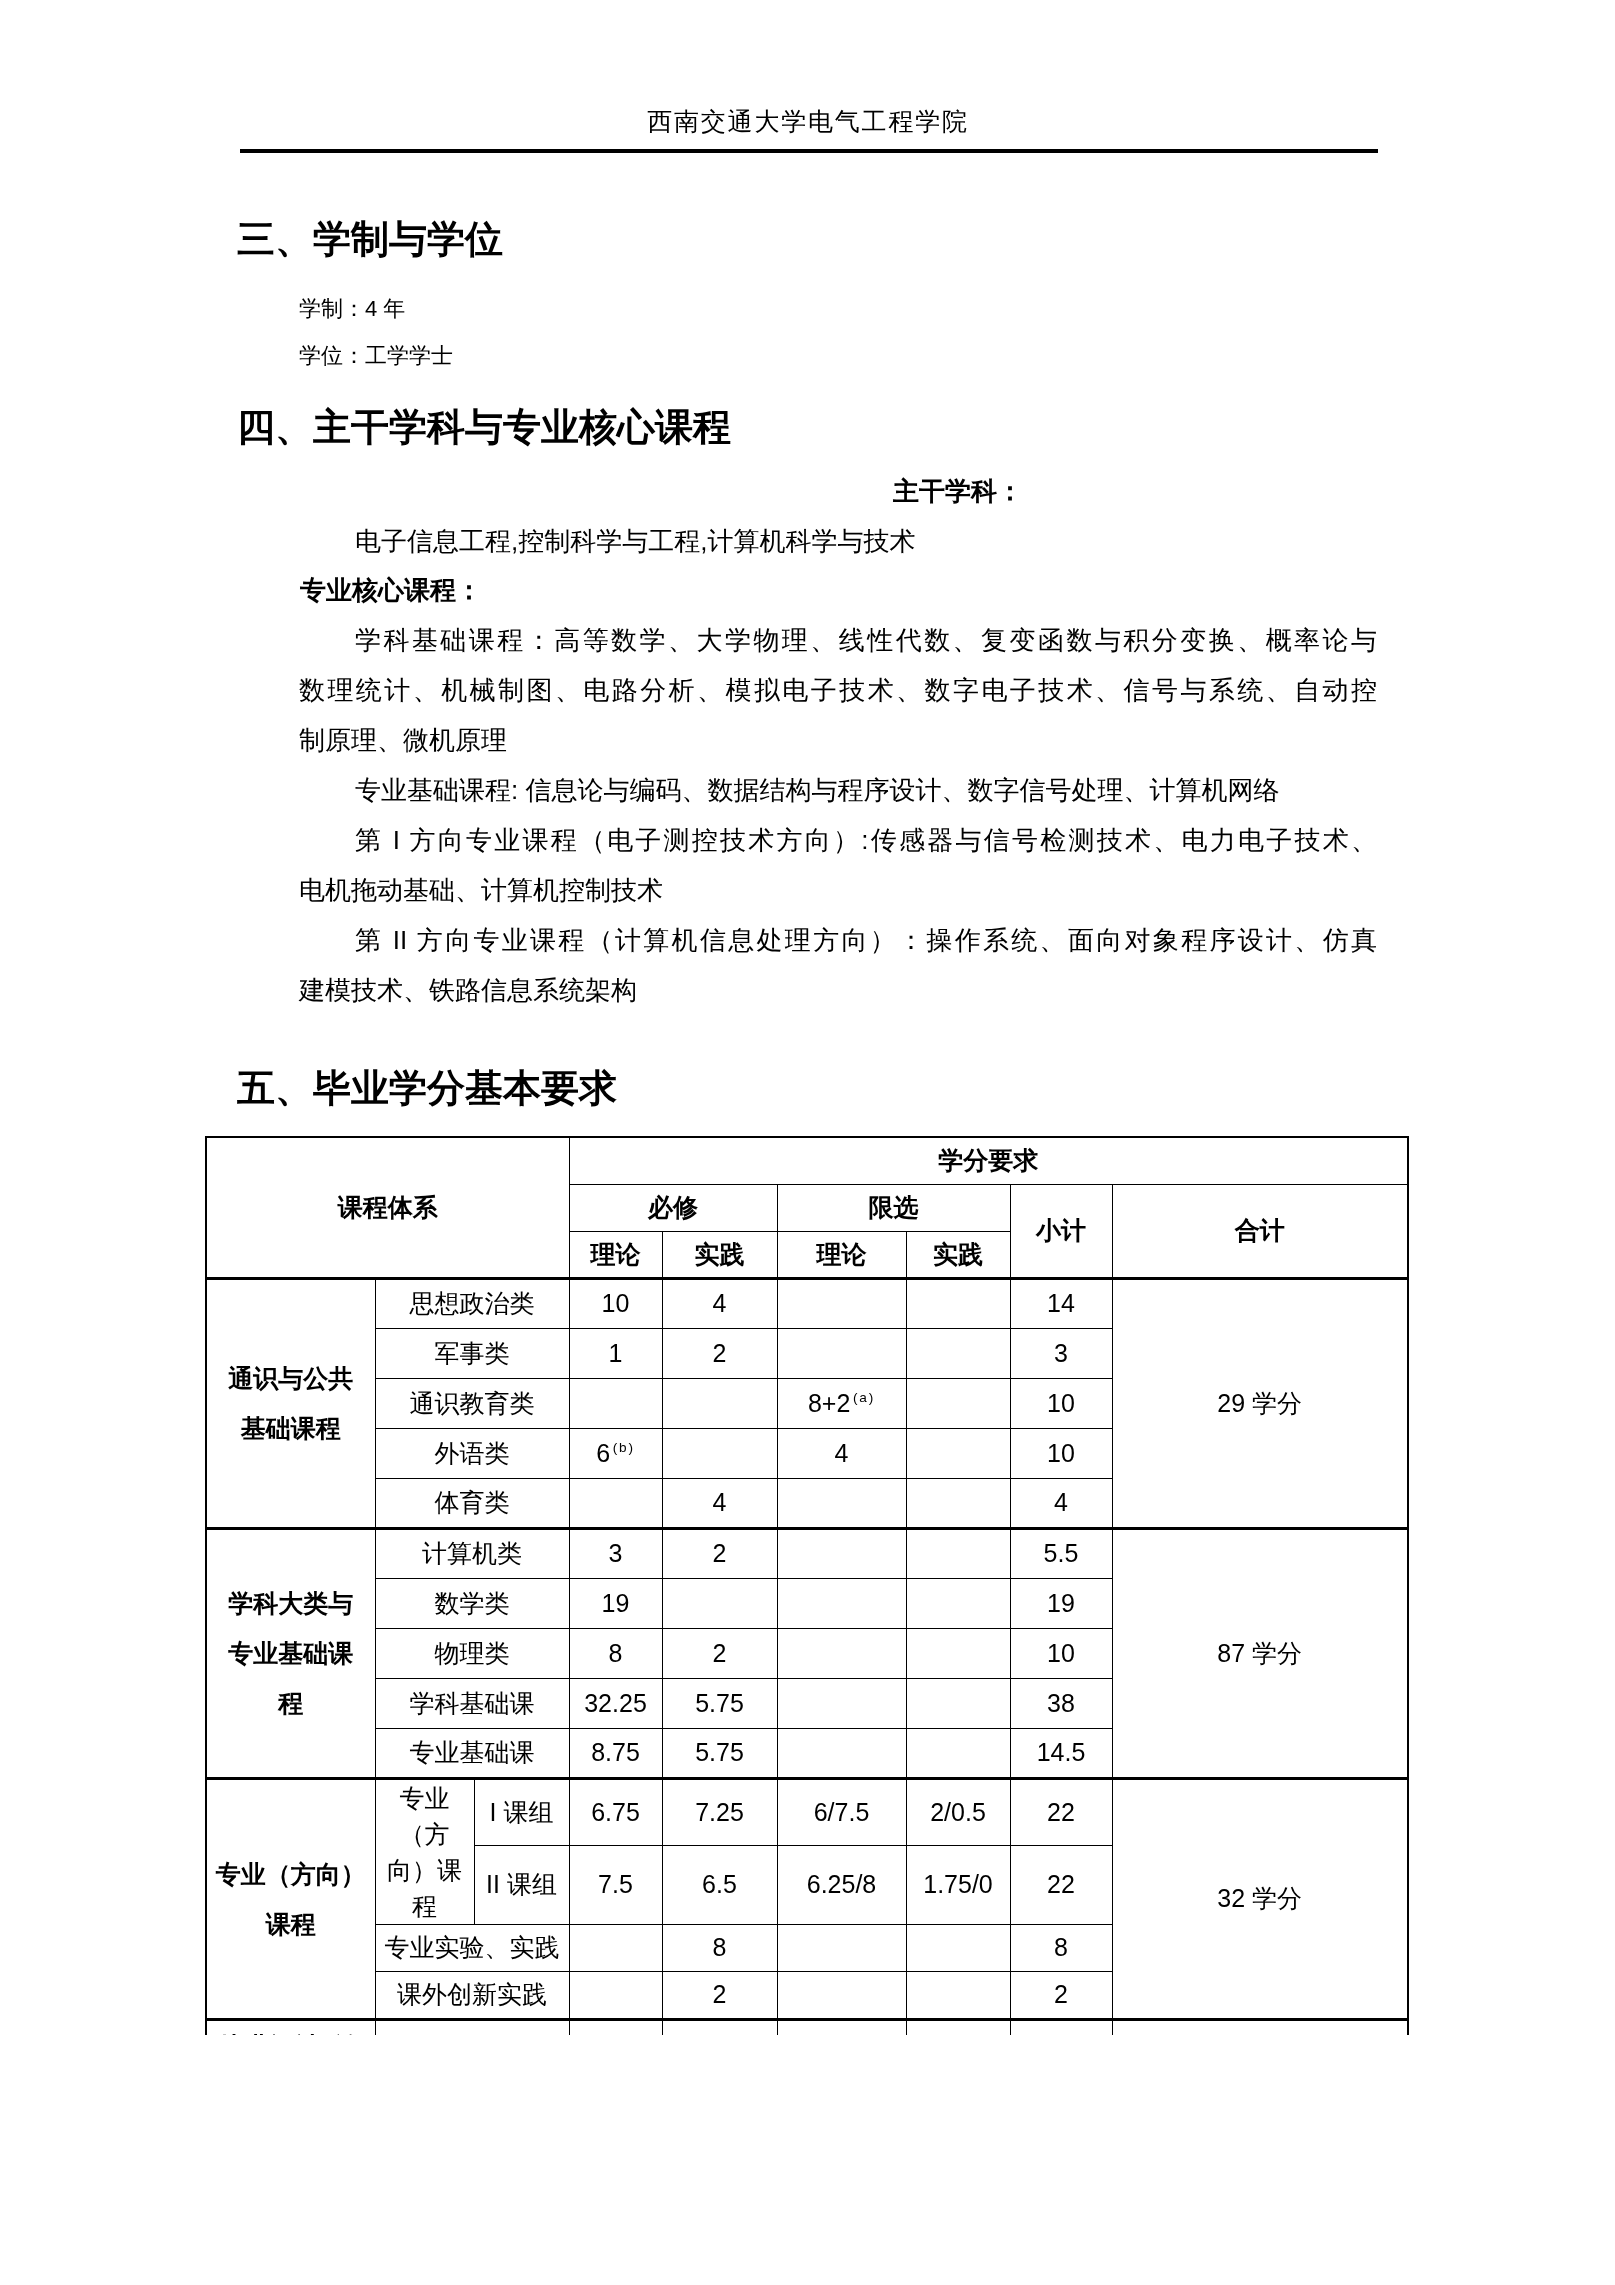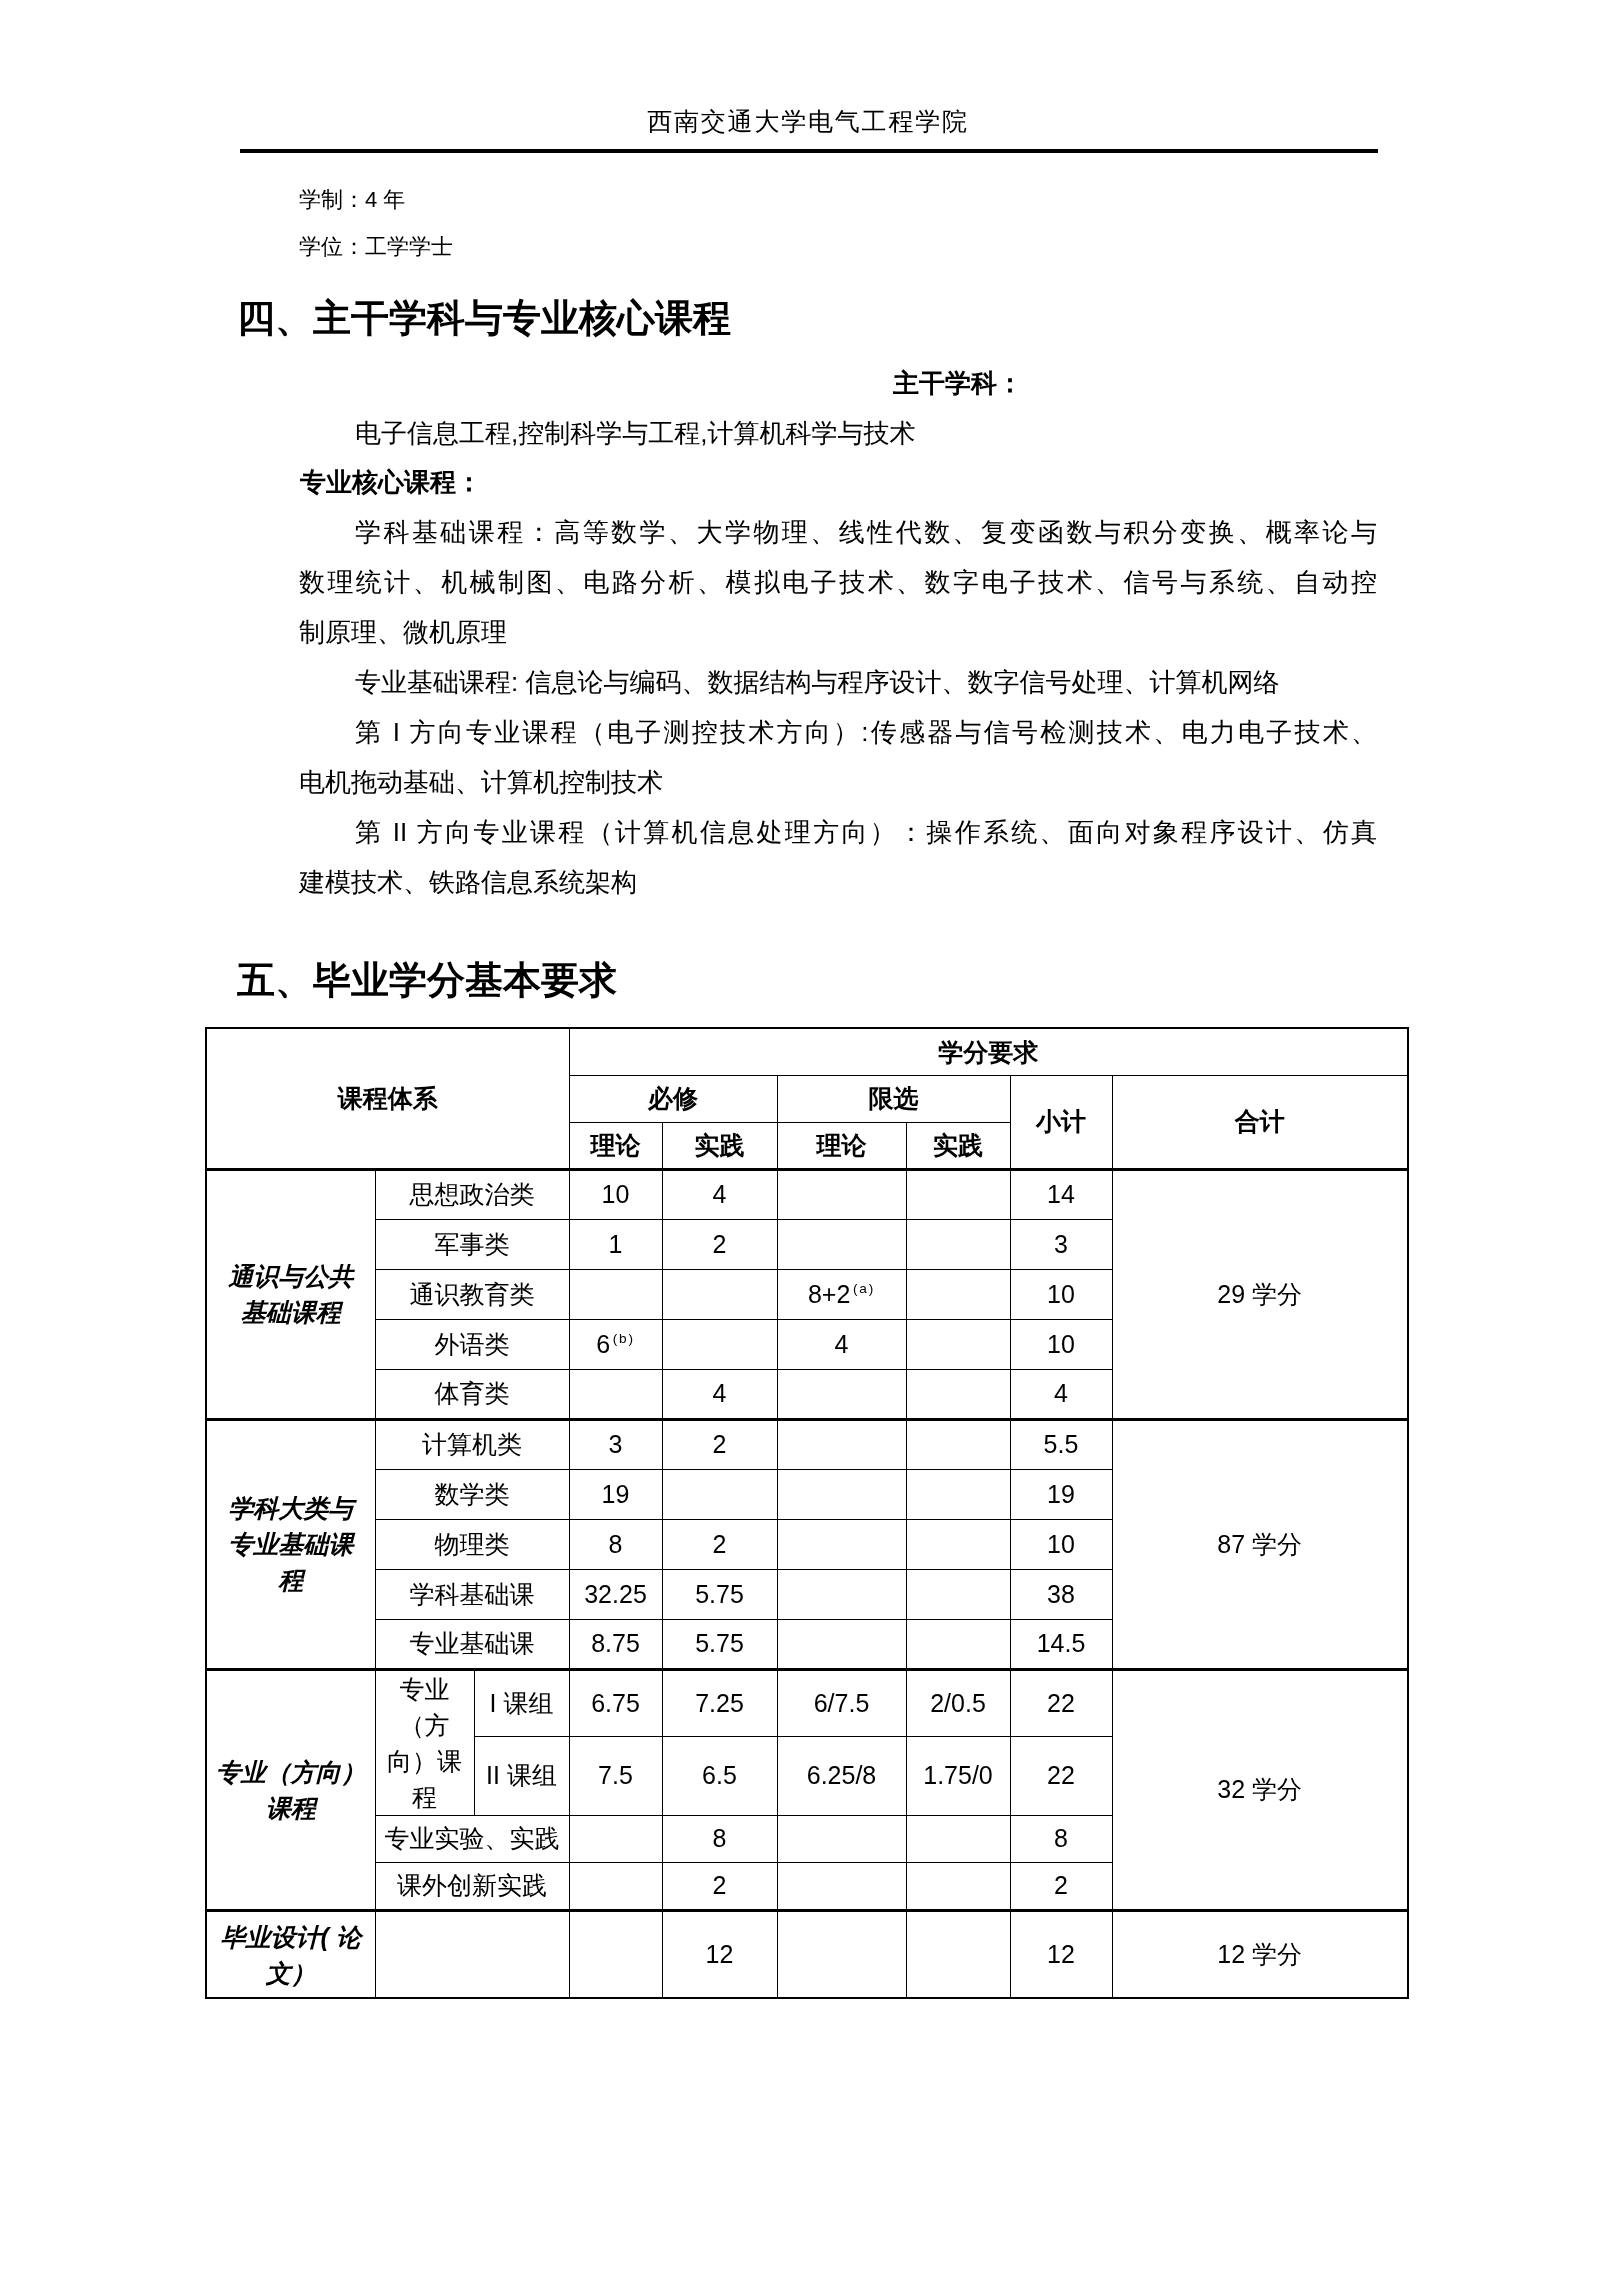--- a/index.html
+++ b/index.html
@@ -72,22 +72,21 @@
     vertical-align:middle;
     padding:0 2.7px;
     overflow:hidden;
   }
   .hd { font-weight:700; }
   .r52 { height:47px; } .r53 { height:48px; } .r55 { height:50px; }
   .r74 { height:67px; } .r87 { height:79px; } .r97 { height:88px; }
   .glabel {
     font-weight:700;
     white-space:pre-line;
-    line-height:36px;
-    font-style:italic;
+    line-height:50px;
   }
   .vlabel {
     white-space:pre-line;
     line-height:36px;
     padding:0 1.8px;
   }
   .hbb { border-bottom:3.6px solid #000000 !important; }
   tr.gs > td { border-top:3.6px solid #000000; }
   .gbb { border-bottom:3.6px solid #000000 !important; }
   sup.fn {
@@ -98,20 +97,21 @@
   }
 </style>
 </head>
 <body>
 
 <div class="page">
 
   <div class="doc-header">西南交通大学电气工程学院</div>
   <div class="header-rule"></div>
 
+  <div class="sec-heading h-s3">三、学制与学位</div>
   <div class="kv-line kv-first">学制：4 年</div>
   <div class="kv-line">学位：工学学士</div>
 
   <div class="sec-heading h-s4">四、主干学科与专业核心课程</div>
   <div class="bold-label bl-first">主干学科：</div>
   <div class="para-line indent">电子信息工程,控制科学与工程,计算机科学与技术</div>
   <div class="bold-label">专业核心课程：</div>
 
   <div class="para-line indent just">学科基础课程：高等数学、大学物理、线性代数、复变函数与积分变换、概率论与</div>
   <div class="para-line just">数理统计、机械制图、电路分析、模拟电子技术、数字电子技术、信号与系统、自动控</div>

